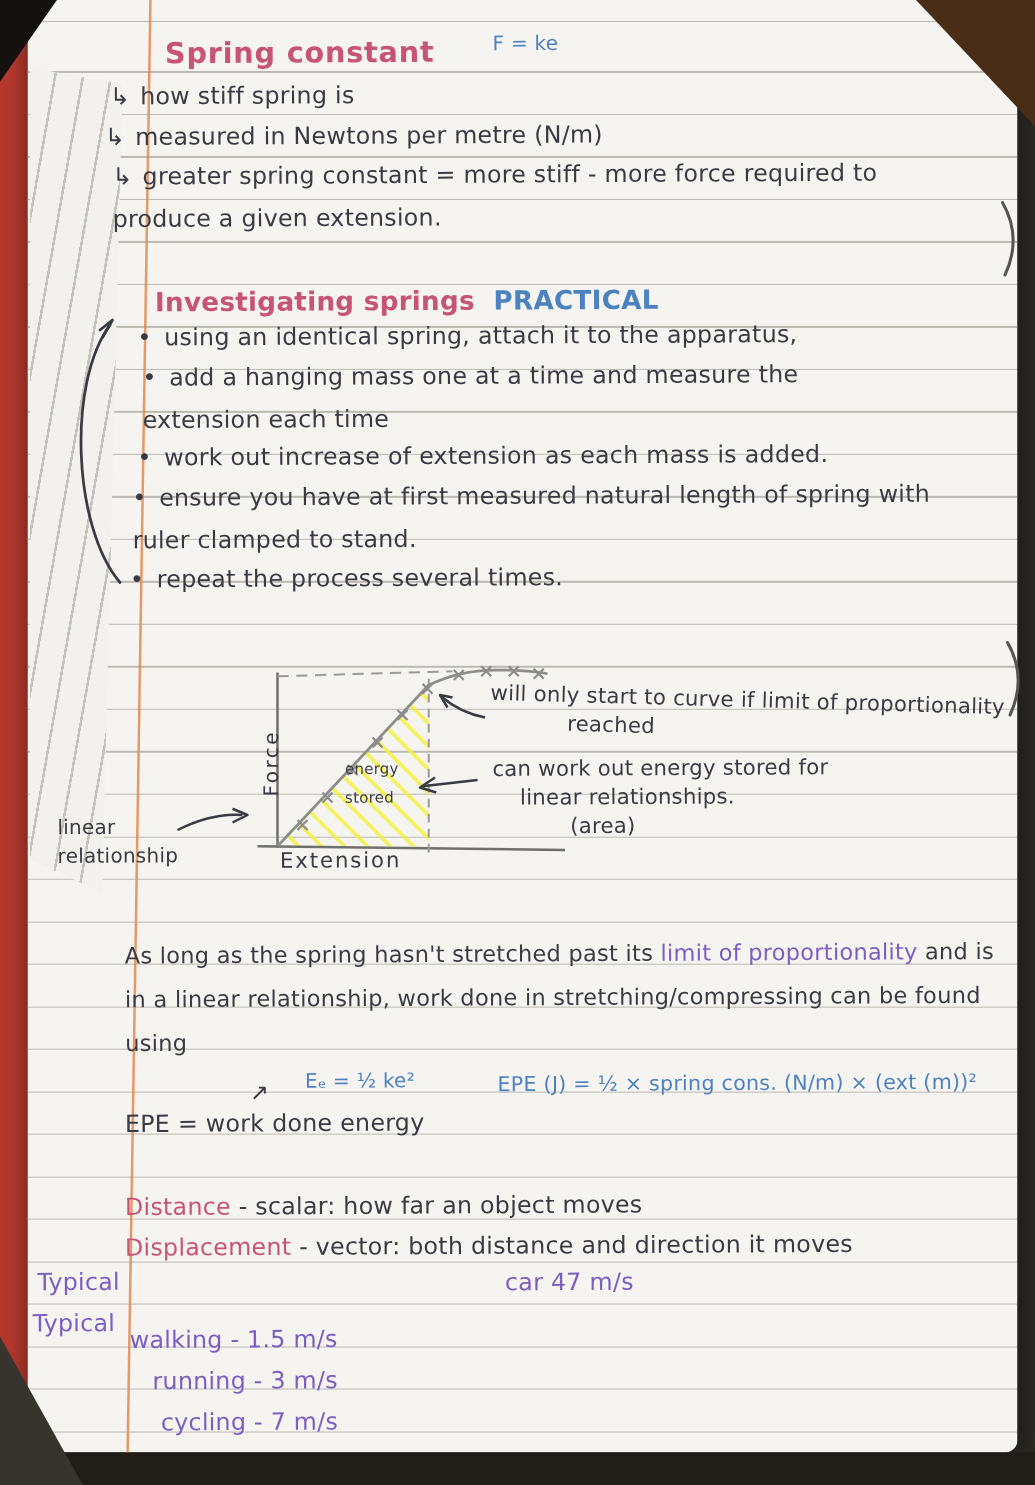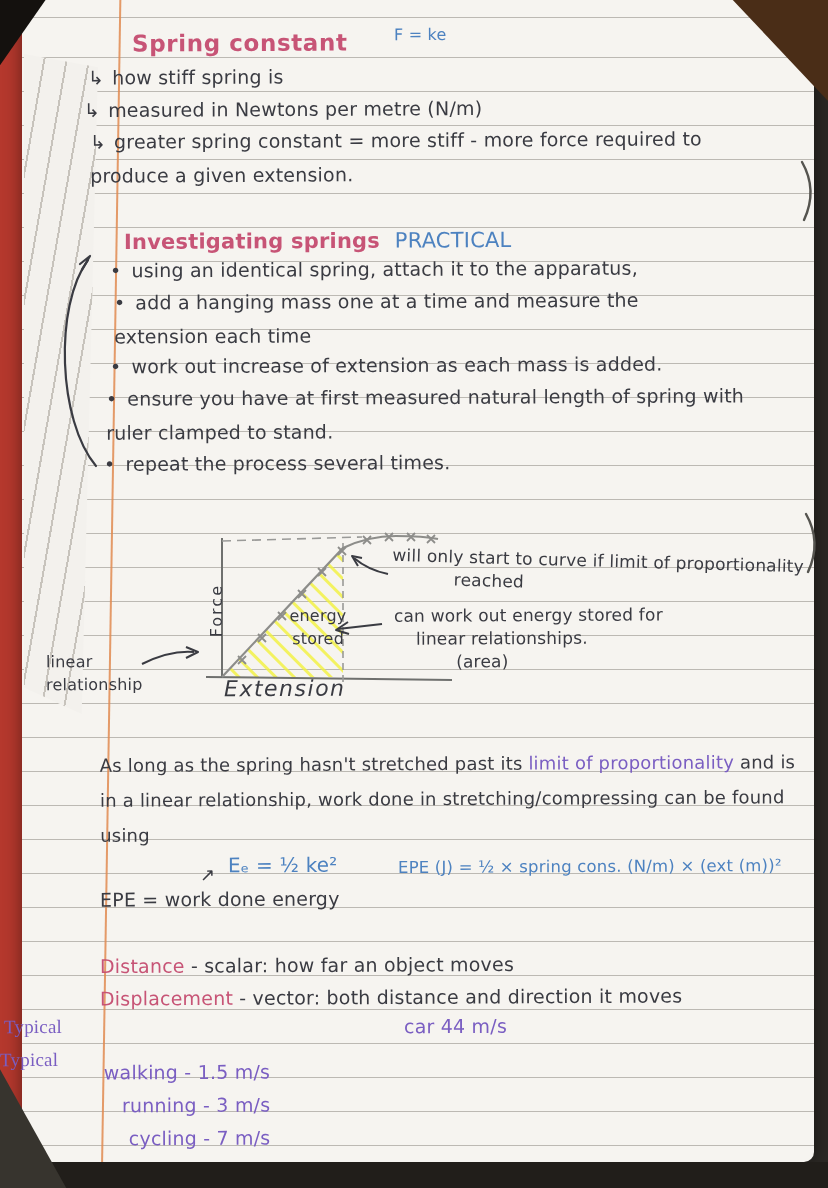--- a/index.html
+++ b/index.html
@@ -60,21 +60,21 @@
 
 <div class="txt heading pink hand" style="left:132px;top:26px;">Spring constant</div>
 <div class="txt blue hand" style="left:362px;top:18px;font-size:16px;margin-left:32px;">F = ke</div>
 
 <div class="txt ink hook hand" style="left:88px;top:60px;"><span>how stiff spring is</span></div>
 <div class="txt ink hook hand" style="left:84px;top:92px;"><span>measured in Newtons per metre (N/m)</span></div>
 <div class="txt ink hook hand" style="left:90px;top:123px;width:630px;"><span>greater spring constant = more stiff - more force required to produce a given extension.</span></div>
 
 <div class="txt hand" style="left:124px;top:224px;font-size:21px;">
   <span class="pink" style="font-weight:bold;">Investigating springs</span>
-  <span class="blue" style="font-weight:normal;margin-left:8px;">PRACTICAL</span>
+  <span class="blue" style="font-weight:bold;margin-left:8px;">PRACTICAL</span>
 </div>
 
 <svg style="left:40px;top:246px;" width="74" height="236">
   <path d="M56,220 C18,175 14,60 48,14" fill="none" stroke="#3a3b42" stroke-width="2.2" stroke-linecap="round"></path>
   <path d="M40,18 L50,10 L42,24" fill="none" stroke="#3a3b42" stroke-width="2.2" stroke-linecap="round" stroke-linejoin="round"></path>
 </svg>
 
 <div class="txt ink bullet hand" style="left:110px;top:252px;"><span>using an identical spring, attach it to the apparatus,</span></div>
 <div class="txt ink bullet hand" style="left:114px;top:284px;width:570px;"><span>add a hanging mass one at a time and measure the extension each time</span></div>
 <div class="txt ink bullet hand" style="left:110px;top:348px;"><span>work out increase of extension as each mass is added.</span></div>
@@ -106,23 +106,23 @@
     <path d="M118,38 l8,8 M126,38 l-8,8"></path>
     <path d="M138,17 l8,8 M146,17 l-8,8"></path>
     <path d="M163,6 l8,8 M171,6 l-8,8"></path>
     <path d="M185,3 l8,8 M193,3 l-8,8"></path>
     <path d="M207,3 l8,8 M215,3 l-8,8"></path>
     <path d="M227,5 l8,8 M235,5 l-8,8"></path>
   </g>
 </svg>
 
 <div class="txt ink vlabel hand" style="left:200px;top:584px;letter-spacing:2px;">Force</div>
-<div class="txt ink hand" style="left:224px;top:672px;font-size:22px;letter-spacing:1.5px;font-style:italic;">Extension</div>
+<div class="txt ink hand" style="left:224px;top:672px;font-size:17px;letter-spacing:1.5px;">Extension</div>
 
-<div class="txt ink small hand" style="left:276px;top:604px;width:84px;text-align:center;font-size:16px;">
+<div class="txt ink small hand" style="left:276px;top:604px;width:84px;text-align:left;font-size:12px;">
   <span>energy stored</span>
 </div>
 
 <svg style="left:346px;top:550px;" width="44" height="30">
   <path d="M42,24 Q22,20 8,8" fill="none" stroke="#3a3b42" stroke-width="2"></path>
   <path d="M16,8 L6,6 L12,16" fill="none" stroke="#3a3b42" stroke-width="2" stroke-linejoin="round"></path>
 </svg>
 <div class="txt ink small hand" style="left:392px;top:550px;width:440px;transform:rotate(1.6deg);">
   <div>will only start to curve if limit of proportionality</div>
   <div style="padding-left:62px;">reached</div>
@@ -152,42 +152,42 @@
 </svg>
 <svg style="left:802px;top:512px;" width="26" height="64">
   <path d="M4,2 Q20,30 6,60" fill="none" stroke="#55544f" stroke-width="2.4" stroke-linecap="round"></path>
 </svg>
 
 <div class="txt ink hand" style="left:100px;top:746px;width:706px;font-size:18px;line-height:35px;">
   <span>As long as the spring hasn't stretched past its </span><span class="purple">limit of proportionality</span><span> and is in a linear relationship, work done in stretching/compressing can be found using</span>
 </div>
 
 <div class="txt ink hand" style="left:200px;top:858px;font-size:18px;">↗</div>
-<div class="txt blue hand" style="left:228px;top:848px;font-size:20px;">Eₑ = ½ ke²</div>
+<div class="txt blue hand" style="left:244px;top:848px;font-size:16px;">Eₑ = ½ ke²</div>
 <div class="txt blue hand" style="left:398px;top:850px;font-size:16.5px;">EPE (J) = ½ × spring cons. (N/m) × (ext (m))²</div>
 <div class="txt ink hand" style="left:100px;top:882px;">EPE = work done energy</div>
 
 <div class="txt hand" style="left:100px;top:948px;">
   <span class="pink">Distance</span><span class="ink"> - scalar: how far an object moves</span>
 </div>
 <div class="txt hand" style="left:100px;top:980px;">
   <span class="pink">Displacement</span><span class="ink"> - vector: both distance and direction it moves</span>
 </div>
 
-<div class="txt purple hand" style="left:4px;top:1010px;line-height:33px;font-family:Liberation Serif, serif;">
+<div class="txt purple hand" style="left:30px;top:1010px;line-height:33px;">
   <div>Typical</div>
   <div style="margin-left:-4px;">Typical</div>
 </div>
 
 <div class="txt purple hand" style="left:104px;top:1056px;line-height:33px;text-align:right;">
   <div><span>walking</span> <span>- 1.5 m/s</span></div>
   <div><span>running</span> <span>- 3 m/s</span></div>
   <div style="margin-left:8px;"><span>cycling</span> <span>- 7 m/s</span></div>
 </div>
 
 <div class="txt purple hand" style="left:404px;top:1010px;line-height:33px;">
-  <div><span>car</span> <span>44 m/s</span></div>
+  <div><span>car</span> <span>47 m/s</span></div>
 </div>
 
 <div class="bottom-strip"></div>
 <div class="wedge tl"></div>
 <div class="wedge tr"></div>
 <div class="wedge bl"></div>
 
 </body></html>

